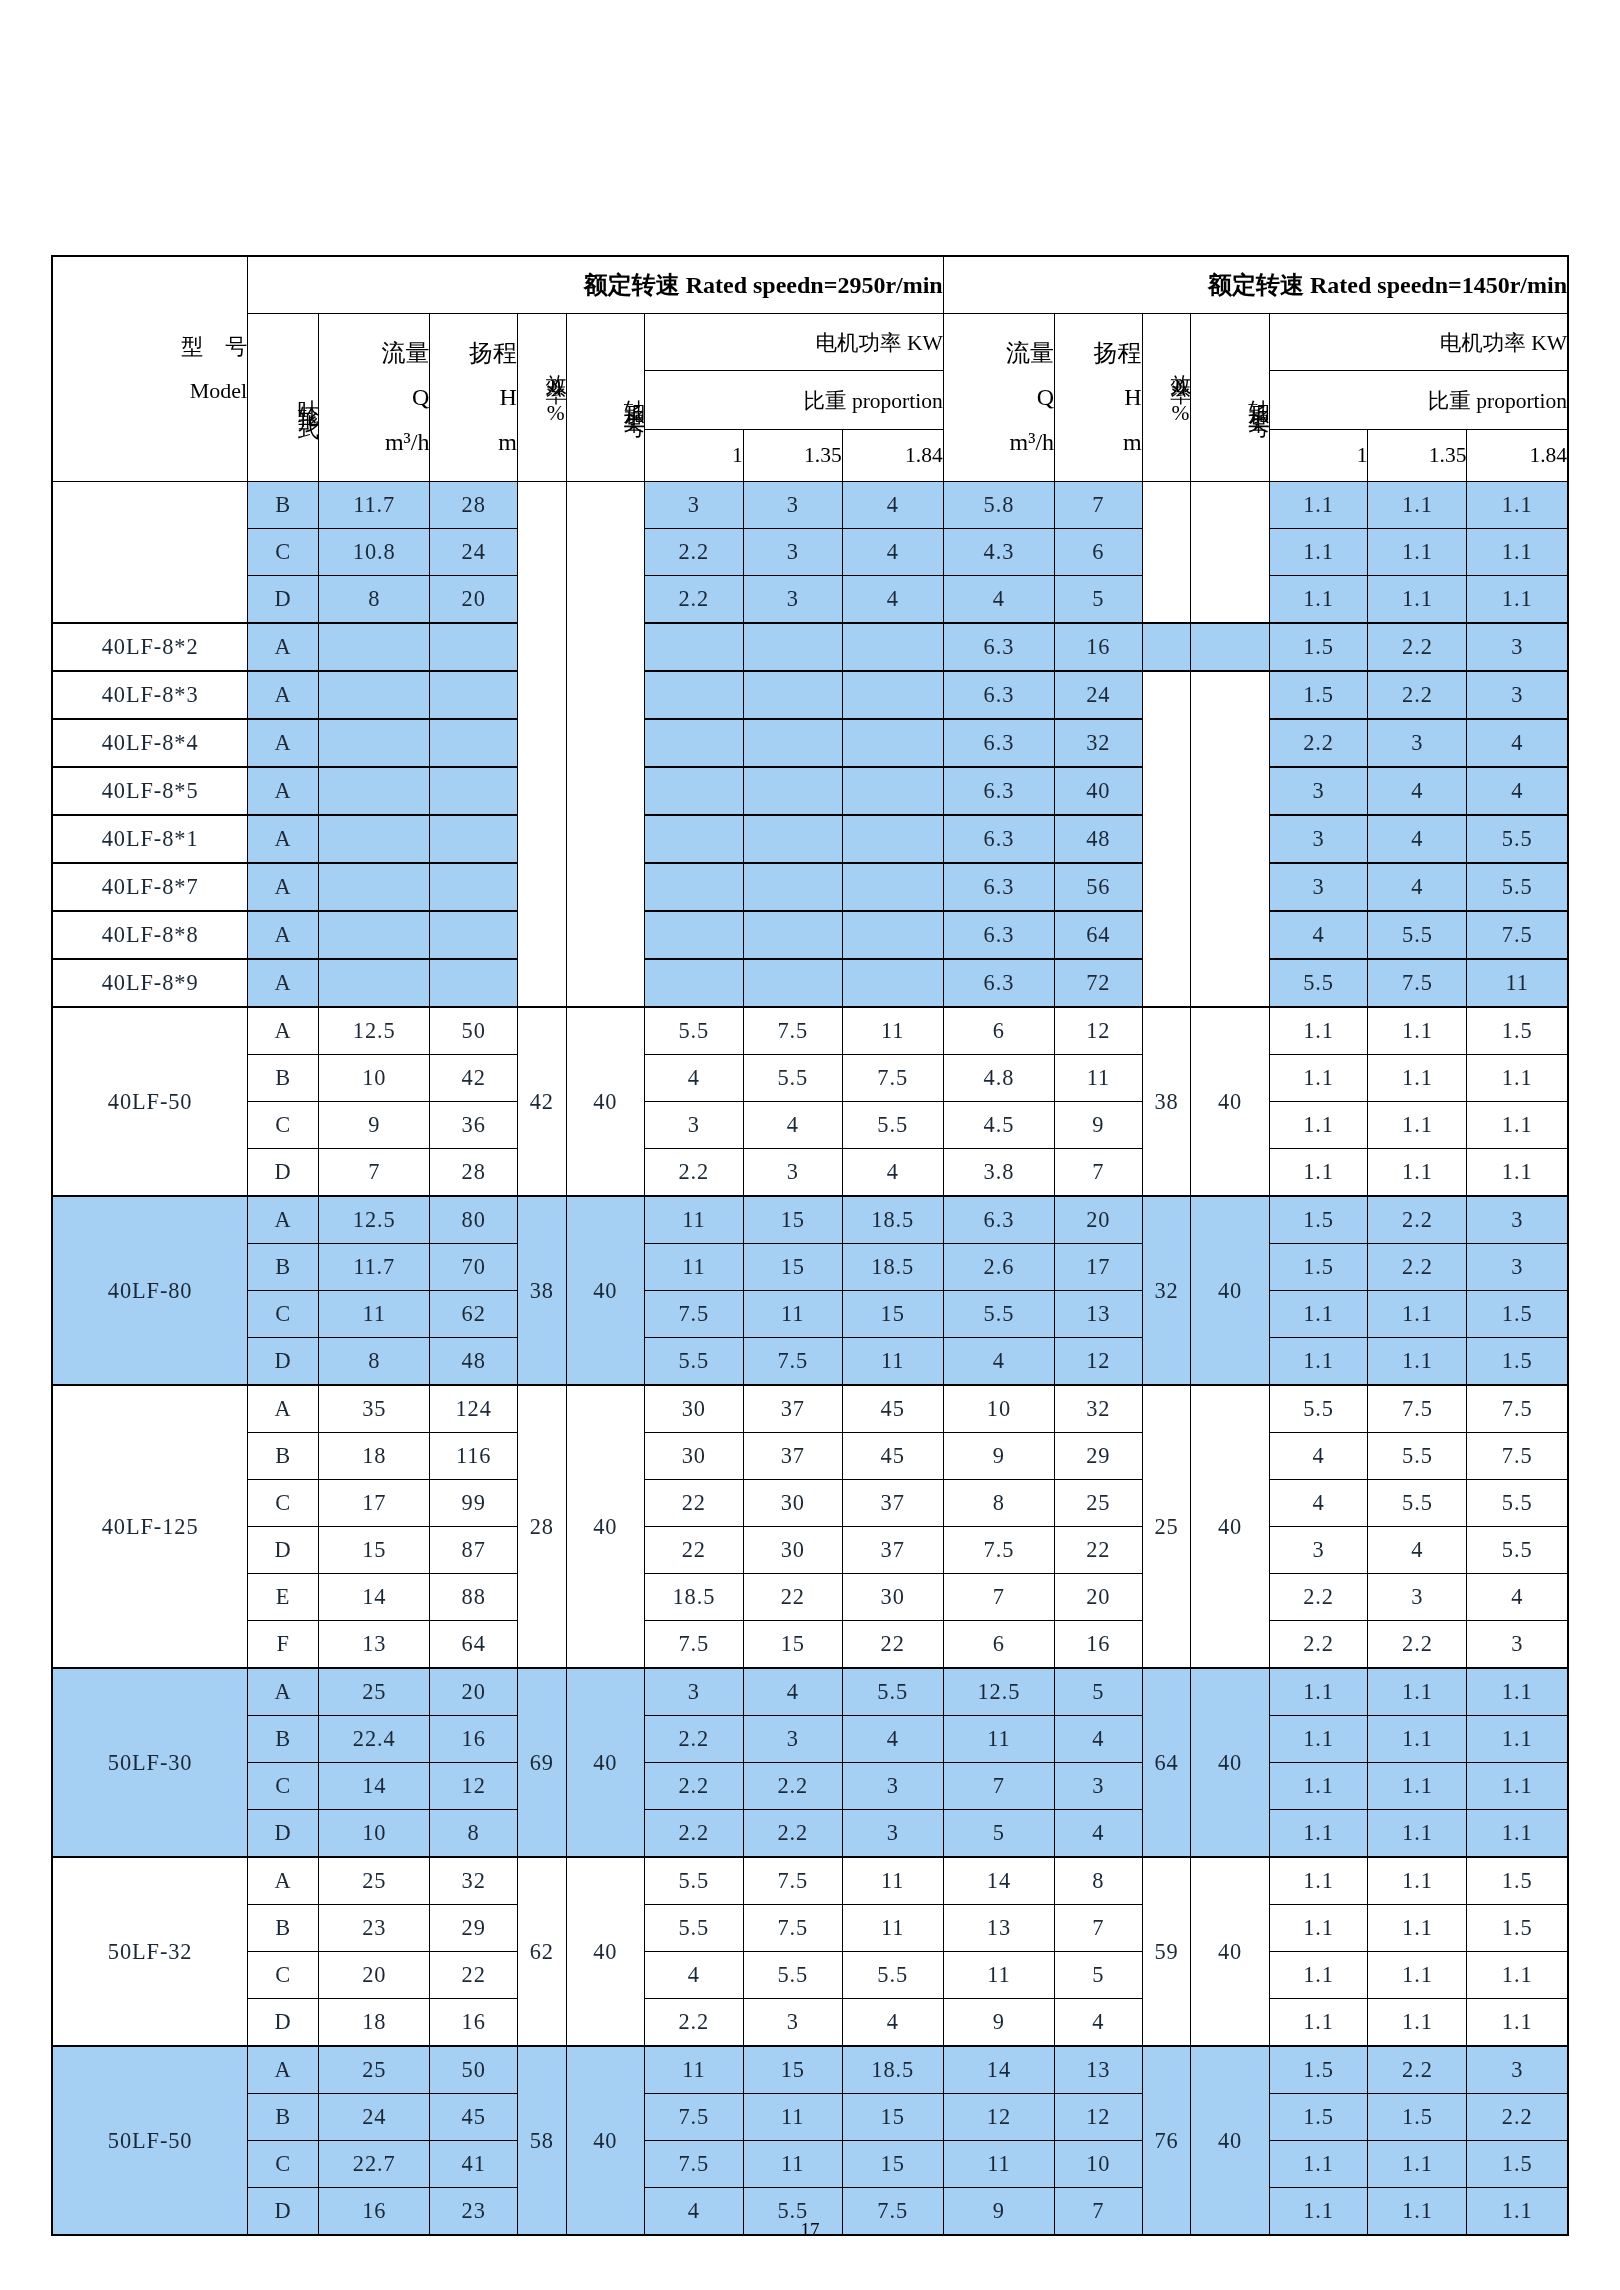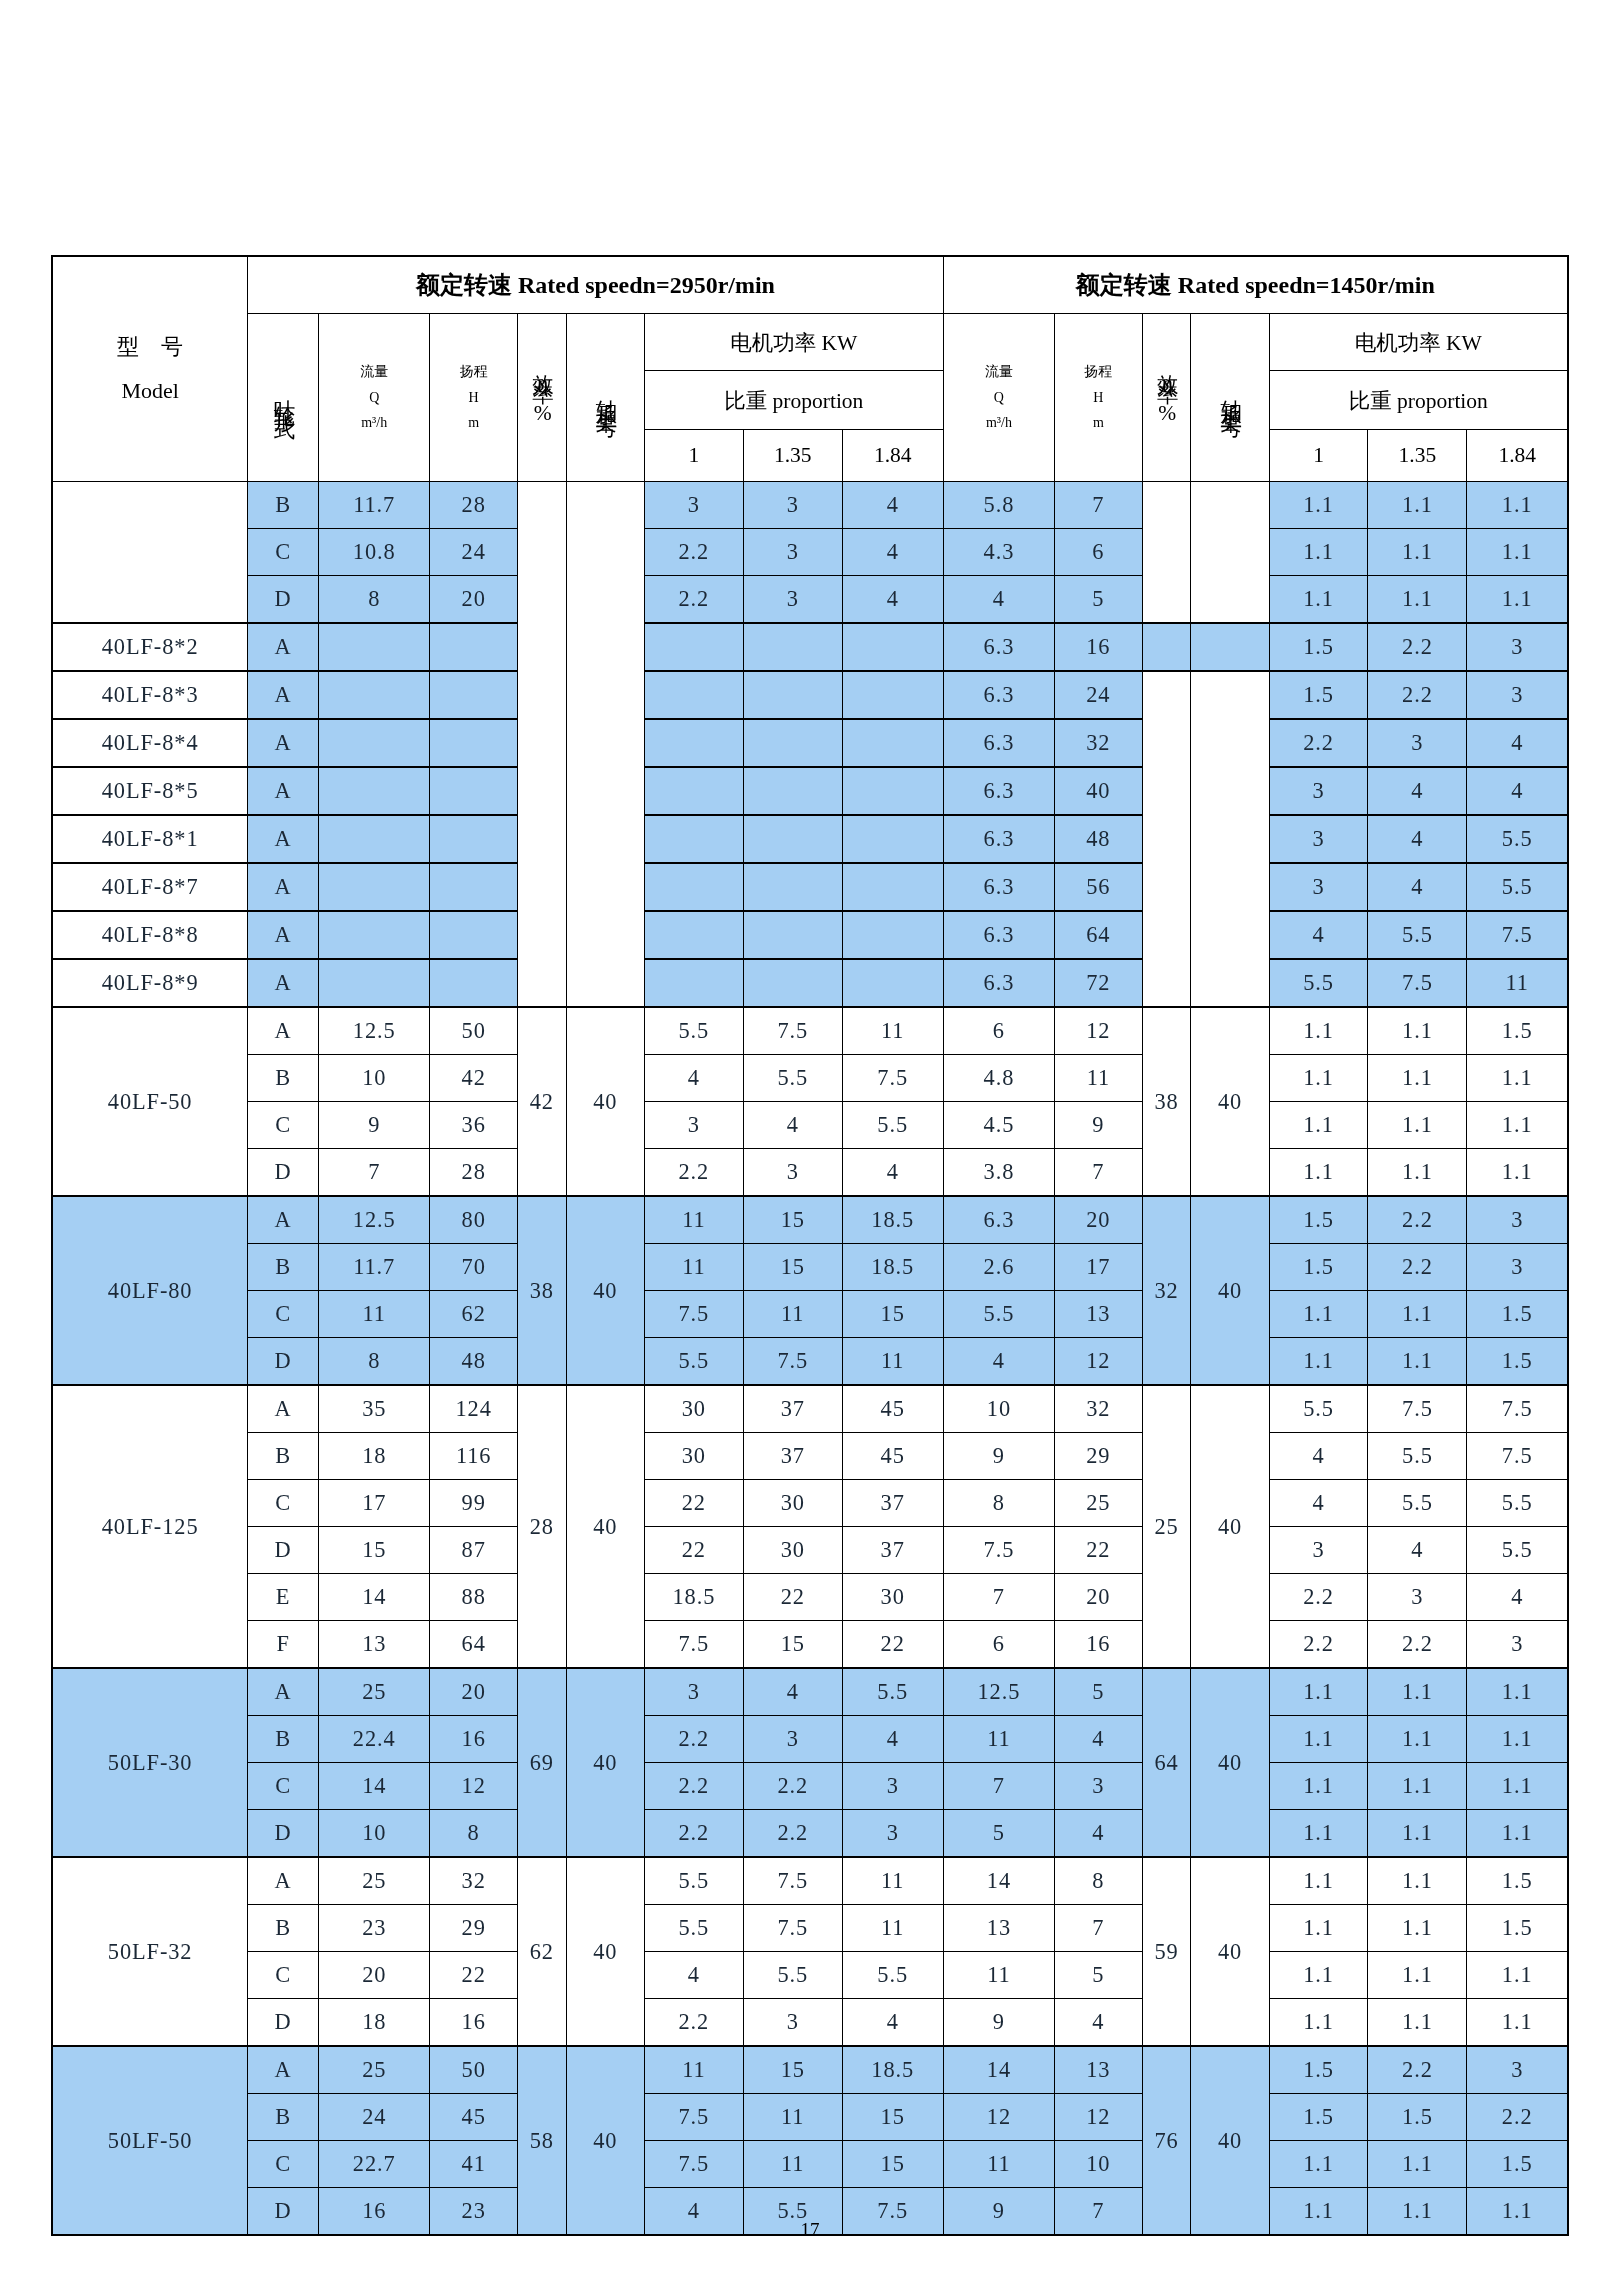--- a/index.html
+++ b/index.html
@@ -4,27 +4,27 @@
 <style>
   html,body{margin:0;padding:0;}
   body{width:1620px;height:2291px;background:#ffffff;position:relative;
        font-family:"Liberation Serif","DejaVu Serif",serif;color:#000;}
   :root{--hl:#a5cff3;--line:#000;}
   .sheet{position:absolute;inset:0;background:#fff;}
   table{position:absolute;left:51px;top:255px;width:1518px;table-layout:fixed;
         border-collapse:collapse;border:2.7px solid var(--line);}
   th,td{border:0.9px solid var(--line);text-align:center;vertical-align:middle;
         padding:0;overflow:hidden;}
-  thead th{font-weight:normal;font-size:21.5px;background:#fff;}
+  thead th{font-weight:normal;font-size:21.5px;background:#fff;text-align:right;}
   thead tr:last-child th{border-bottom:1.8px solid var(--line);}
   .grp{font-weight:bold;font-size:24px;height:56px;font-family:"Liberation Serif","DejaVu Serif",serif;}
   .h-model{font-size:22px;line-height:2.0;}
   .vtext{writing-mode:vertical-lr;text-orientation:upright;display:inline-block;
          letter-spacing:6.3px;font-size:21.5px;line-height:1;}
-  .trih div{line-height:1.85;font-size:14px;}
+  .trih div{line-height:1.85;font-size:24px;}
   .ratio{height:52px;font-size:22.4px;}
   .rowh2{height:57px;}
   .rowh3{height:59px;}
   tbody td{font-size:22.4px;color:#1b2836;height:46px;letter-spacing:0.9px;}
   td.hl{background:var(--hl);}
   td.st{border-top:2.2px solid var(--line);}
   .pagenum{position:absolute;left:0;width:1620px;top:2219px;text-align:center;
            font-size:19px;color:#000;}
 </style>
 </head>

